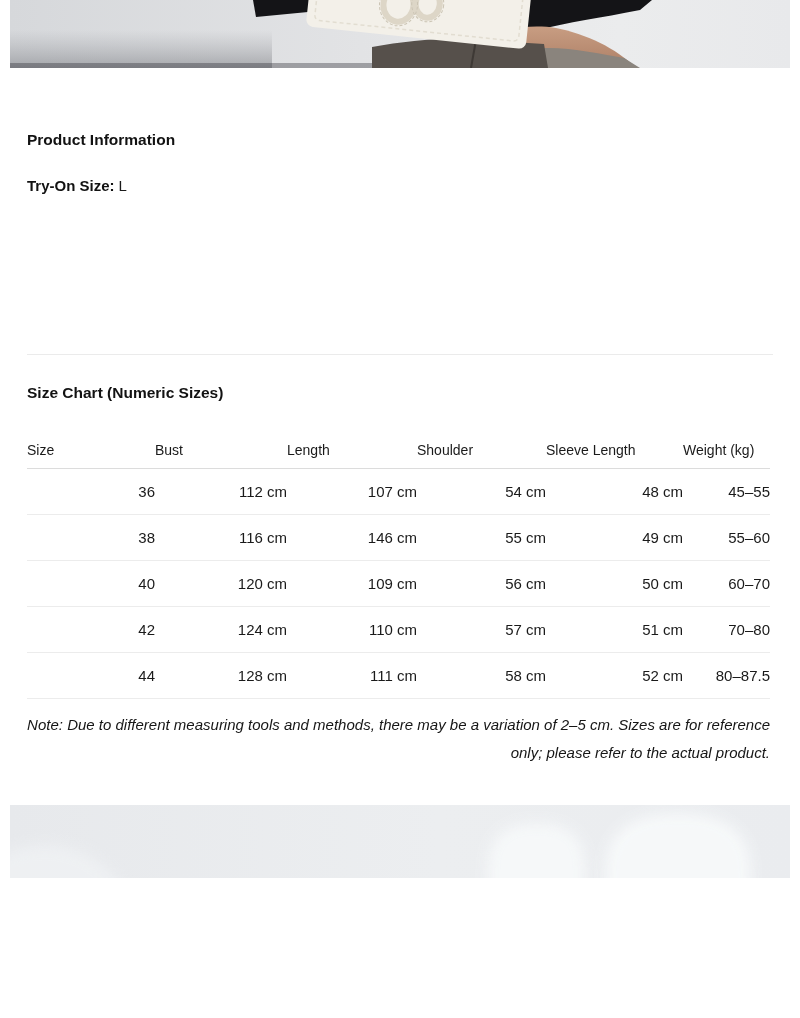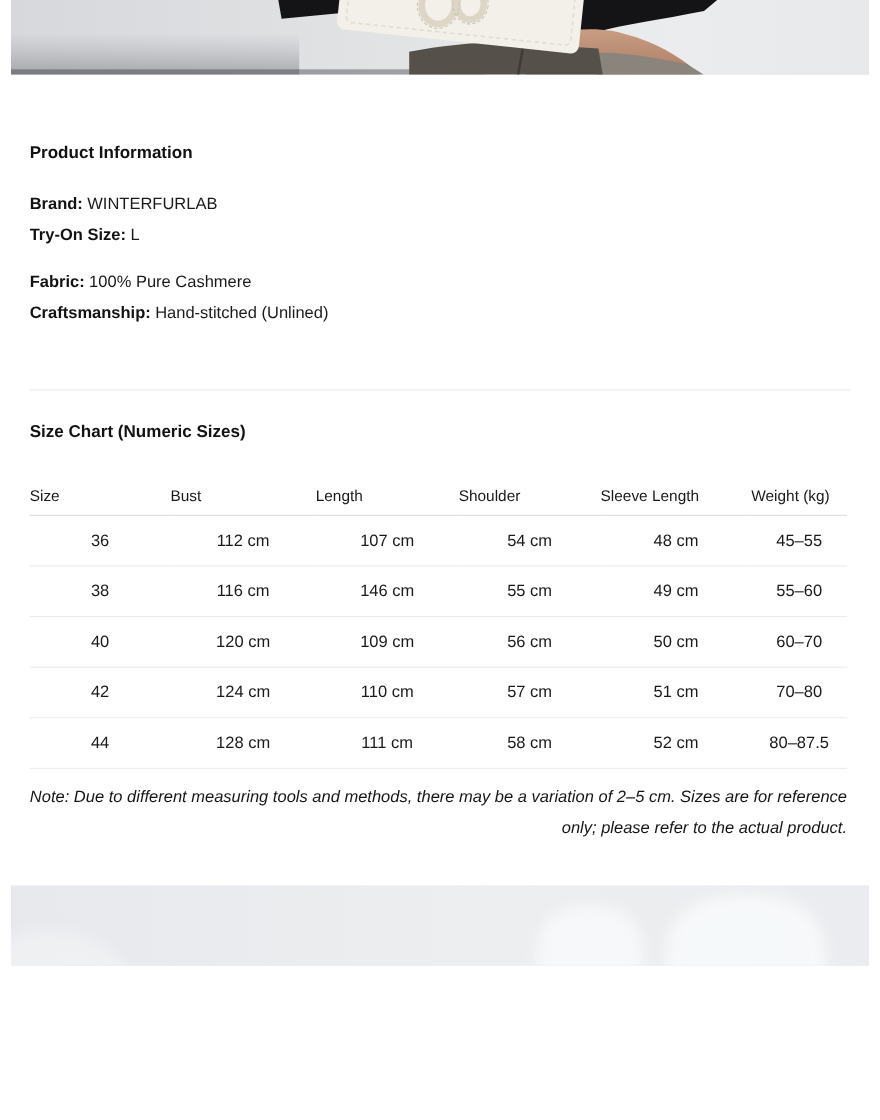--- a/index.html
+++ b/index.html
@@ -26,21 +26,21 @@
   .divider{position:absolute;left:27px;right:27px;top:354px;height:0;border-top:1px solid #ebebeb;}
 
   .size-chart{position:absolute;left:27px;top:384px;width:743px;}
   table{border-collapse:collapse;table-layout:fixed;width:100%;margin-top:33px;}
   th{
     text-align:left;font-weight:400;font-size:14px;color:#1a1a1a;
     padding:8px 0 10px 0;border-bottom:1px solid #dcdcdc;
     white-space:nowrap;overflow:hidden;
   }
   td{
-    text-align:center;font-size:15px;color:#1a1a1a;
+    text-align:right;font-size:15px;color:#1a1a1a;
     padding:14px 0;border-bottom:1px solid #ececec;white-space:nowrap;
   }
   .note{
     margin:12px 0 0 0;font-style:italic;font-size:15px;line-height:28px;color:#161616;text-align:right;
   }
 </style>
 </head>
 <body>
 
 <div class="page">
@@ -80,32 +80,21 @@
         <ellipse cx="388" cy="6" rx="19" ry="21" fill="none" stroke="#cbc4b4" stroke-width="1" stroke-dasharray="3 2"></ellipse>
         <ellipse cx="417" cy="2" rx="16" ry="18" fill="none" stroke="#cbc4b4" stroke-width="1" stroke-dasharray="3 2"></ellipse>
       </g>
     </svg>
   </div>
 
   <section class="info">
     <h3 class="heading">Product Information</h3>
     <div class="field-group g1">
       <p class="field">
-        <span class="label">Brand:</span><span class="value">WINTERFURLAB</span>
-      </p>
-      <p class="field">
         <span class="label">Try-On Size:</span><span class="value">L</span>
-      </p>
-    </div>
-    <div class="field-group g2">
-      <p class="field">
-        <span class="label">Fabric:</span><span class="value">100% Pure Cashmere</span>
-      </p>
-      <p class="field">
-        <span class="label">Craftsmanship:</span><span class="value">Hand-stitched (Unlined)</span>
       </p>
     </div>
   </section>
 
   <div class="divider"></div>
 
   <section class="size-chart">
     <h3 class="heading">Size Chart (Numeric Sizes)</h3>
     <table>
       <colgroup>

